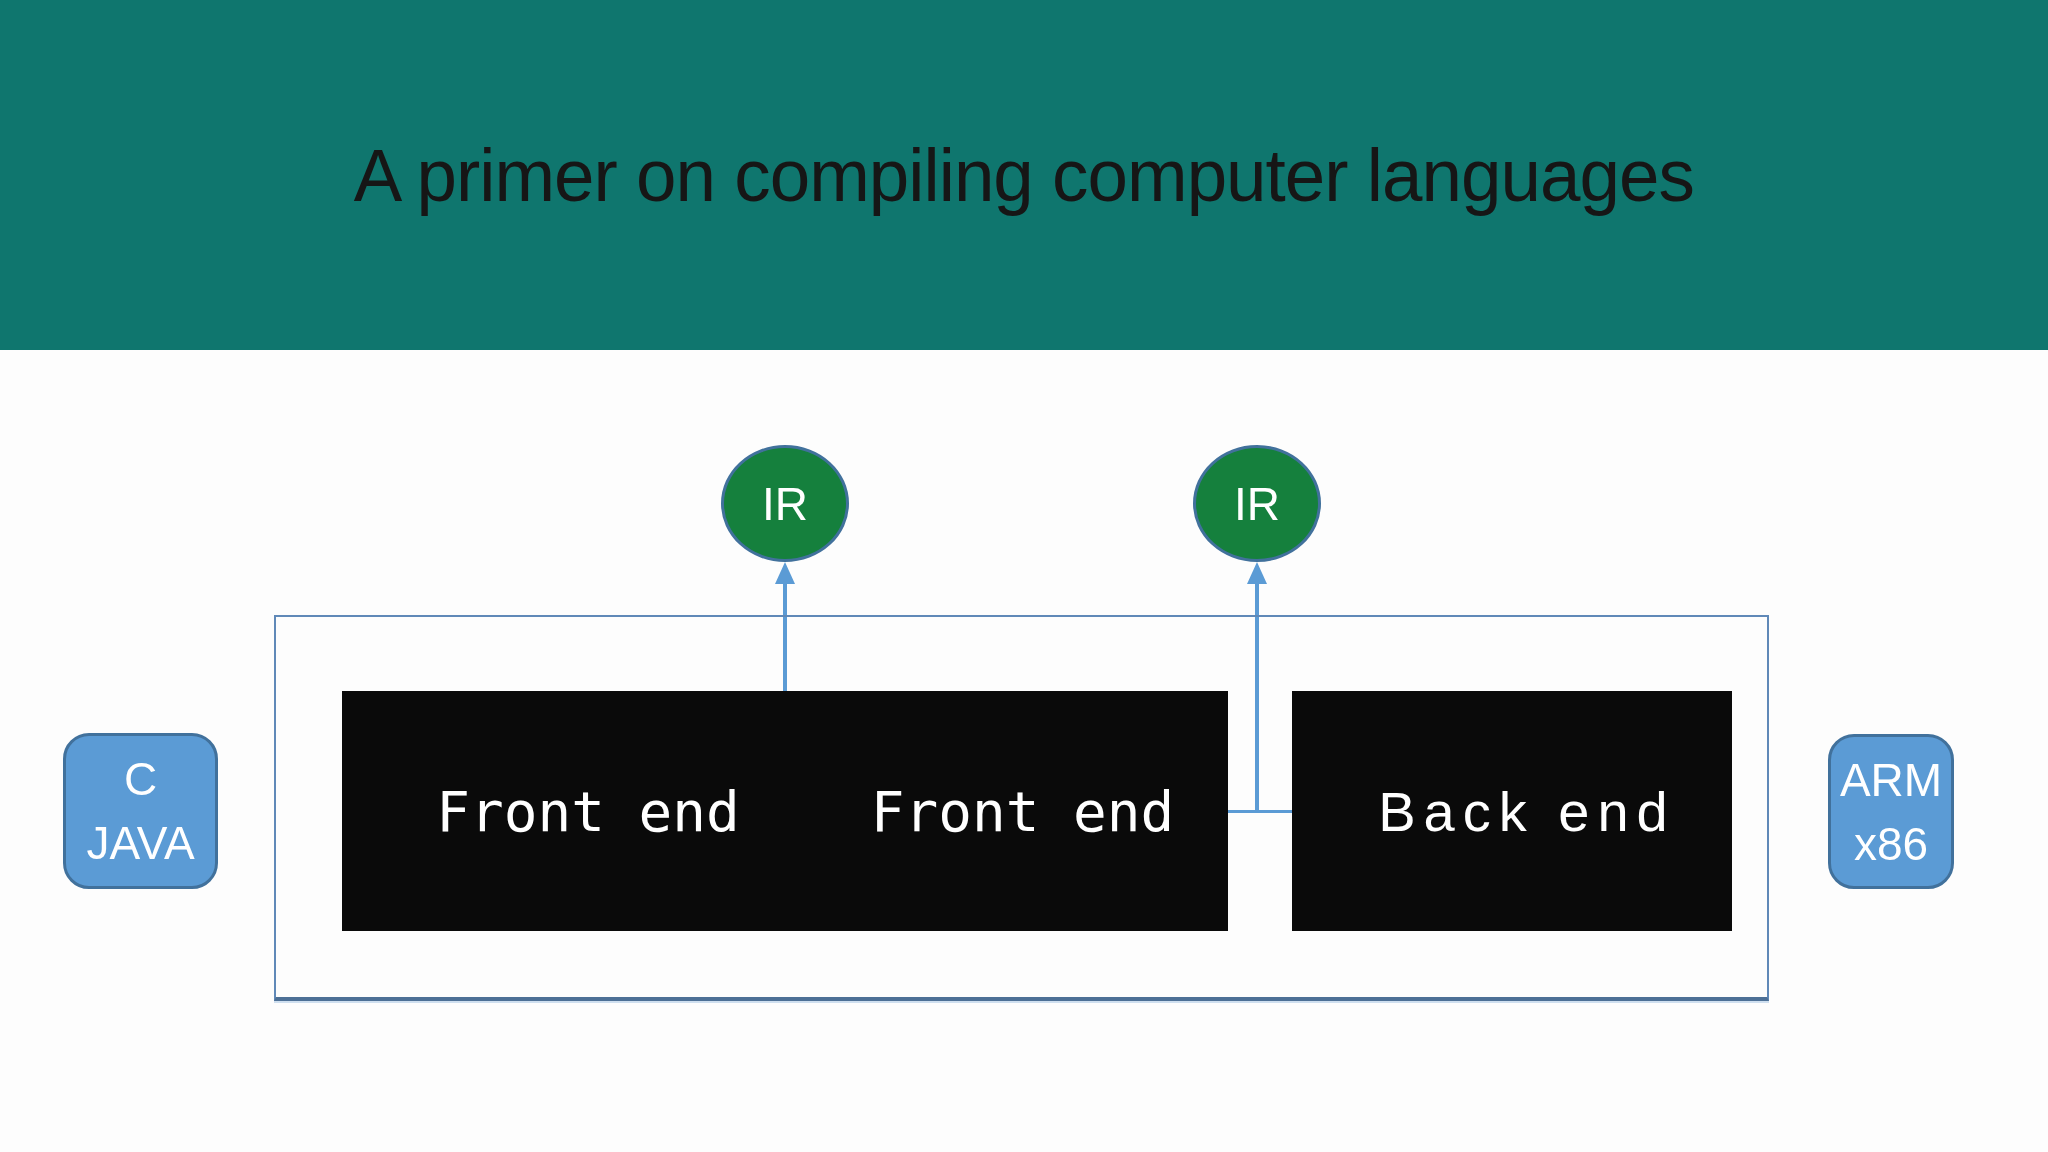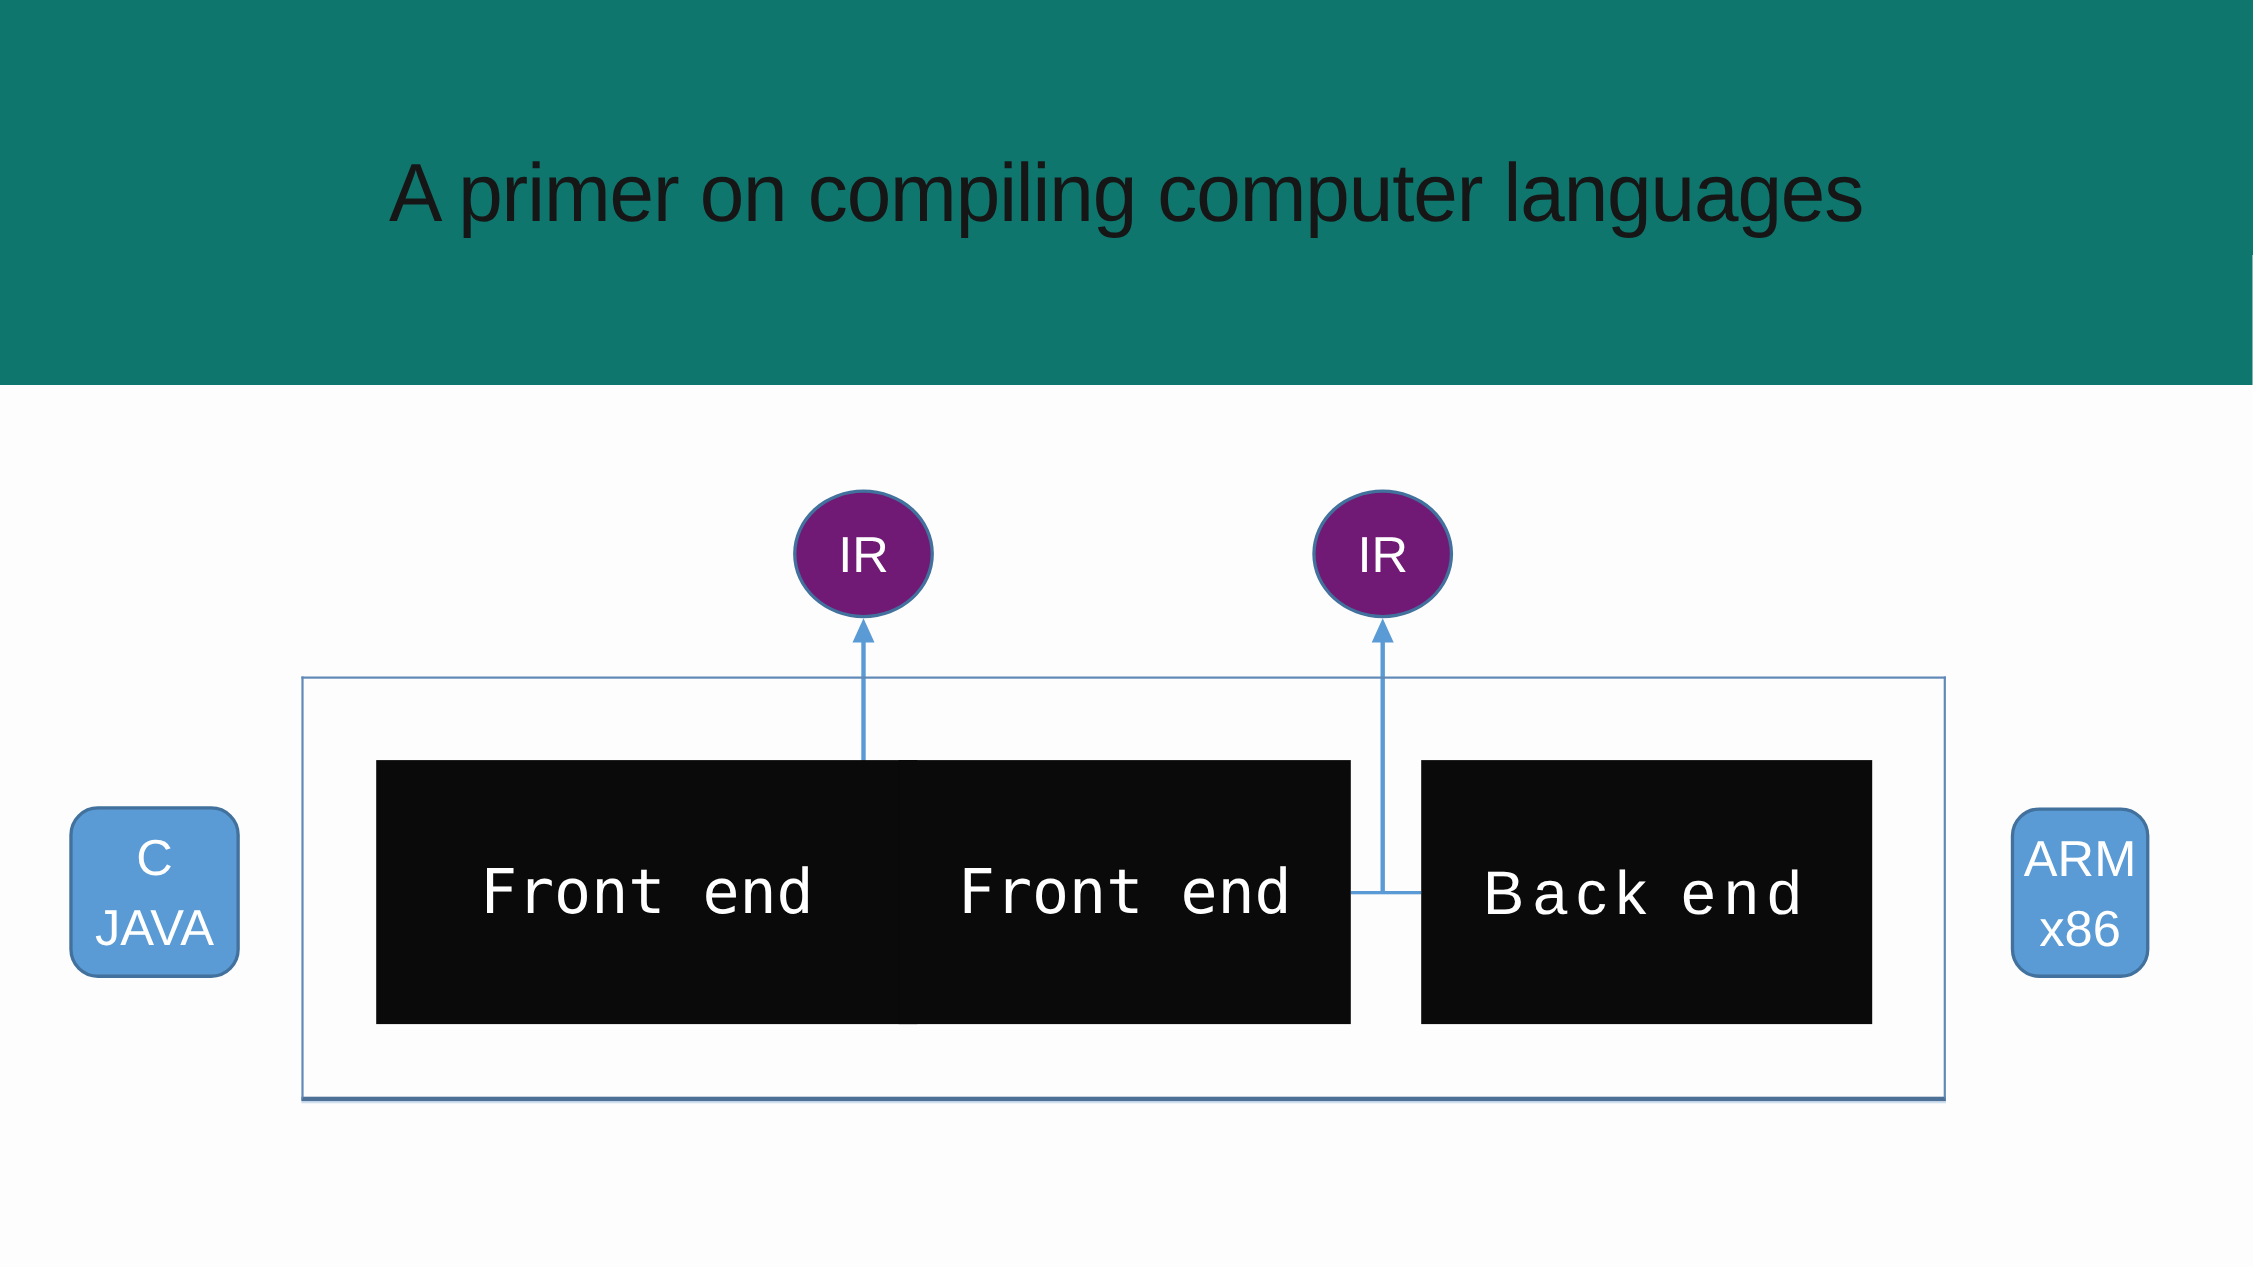--- a/index.html
+++ b/index.html
@@ -53,21 +53,21 @@
     top: 691px;
     height: 240px;
     background: #0a0a0a;
     display: flex;
     align-items: center;
     justify-content: center;
     color: #ffffff;
   }
   .stage-front  { left: 342px;  width: 492px; }
   .stage-middle { left: 817px;  width: 411px; }
-  .stage-back   { left: 1292px; width: 410px; }
+  .stage-back   { left: 1292px; width: 410px; padding-left: 30px; }
   .stage-label-mono {
     font-family: "DejaVu Sans Mono", monospace;
     font-size: 56px;
     white-space: pre;
   }
   .stage-label-sans {
     font-family: "Liberation Sans", sans-serif;
     font-size: 56px;
     font-weight: 300;
     letter-spacing: 8px;
@@ -93,21 +93,21 @@
   }
   .chip-sources { left: 63px;   top: 733px; width: 155px; height: 156px; }
   .chip-targets { left: 1828px; top: 734px; width: 126px; height: 155px; }
 
   
   .ir-circle {
     position: absolute;
     top: 445px;
     width: 128px;
     height: 117px;
-    background: #701a75;
+    background: #15803d;
     border: 3px solid #41719c;
     border-radius: 50%;
     box-sizing: border-box;
     display: flex;
     align-items: center;
     justify-content: center;
     color: #ffffff;
     font-size: 46px;
     font-weight: 300;
   }

